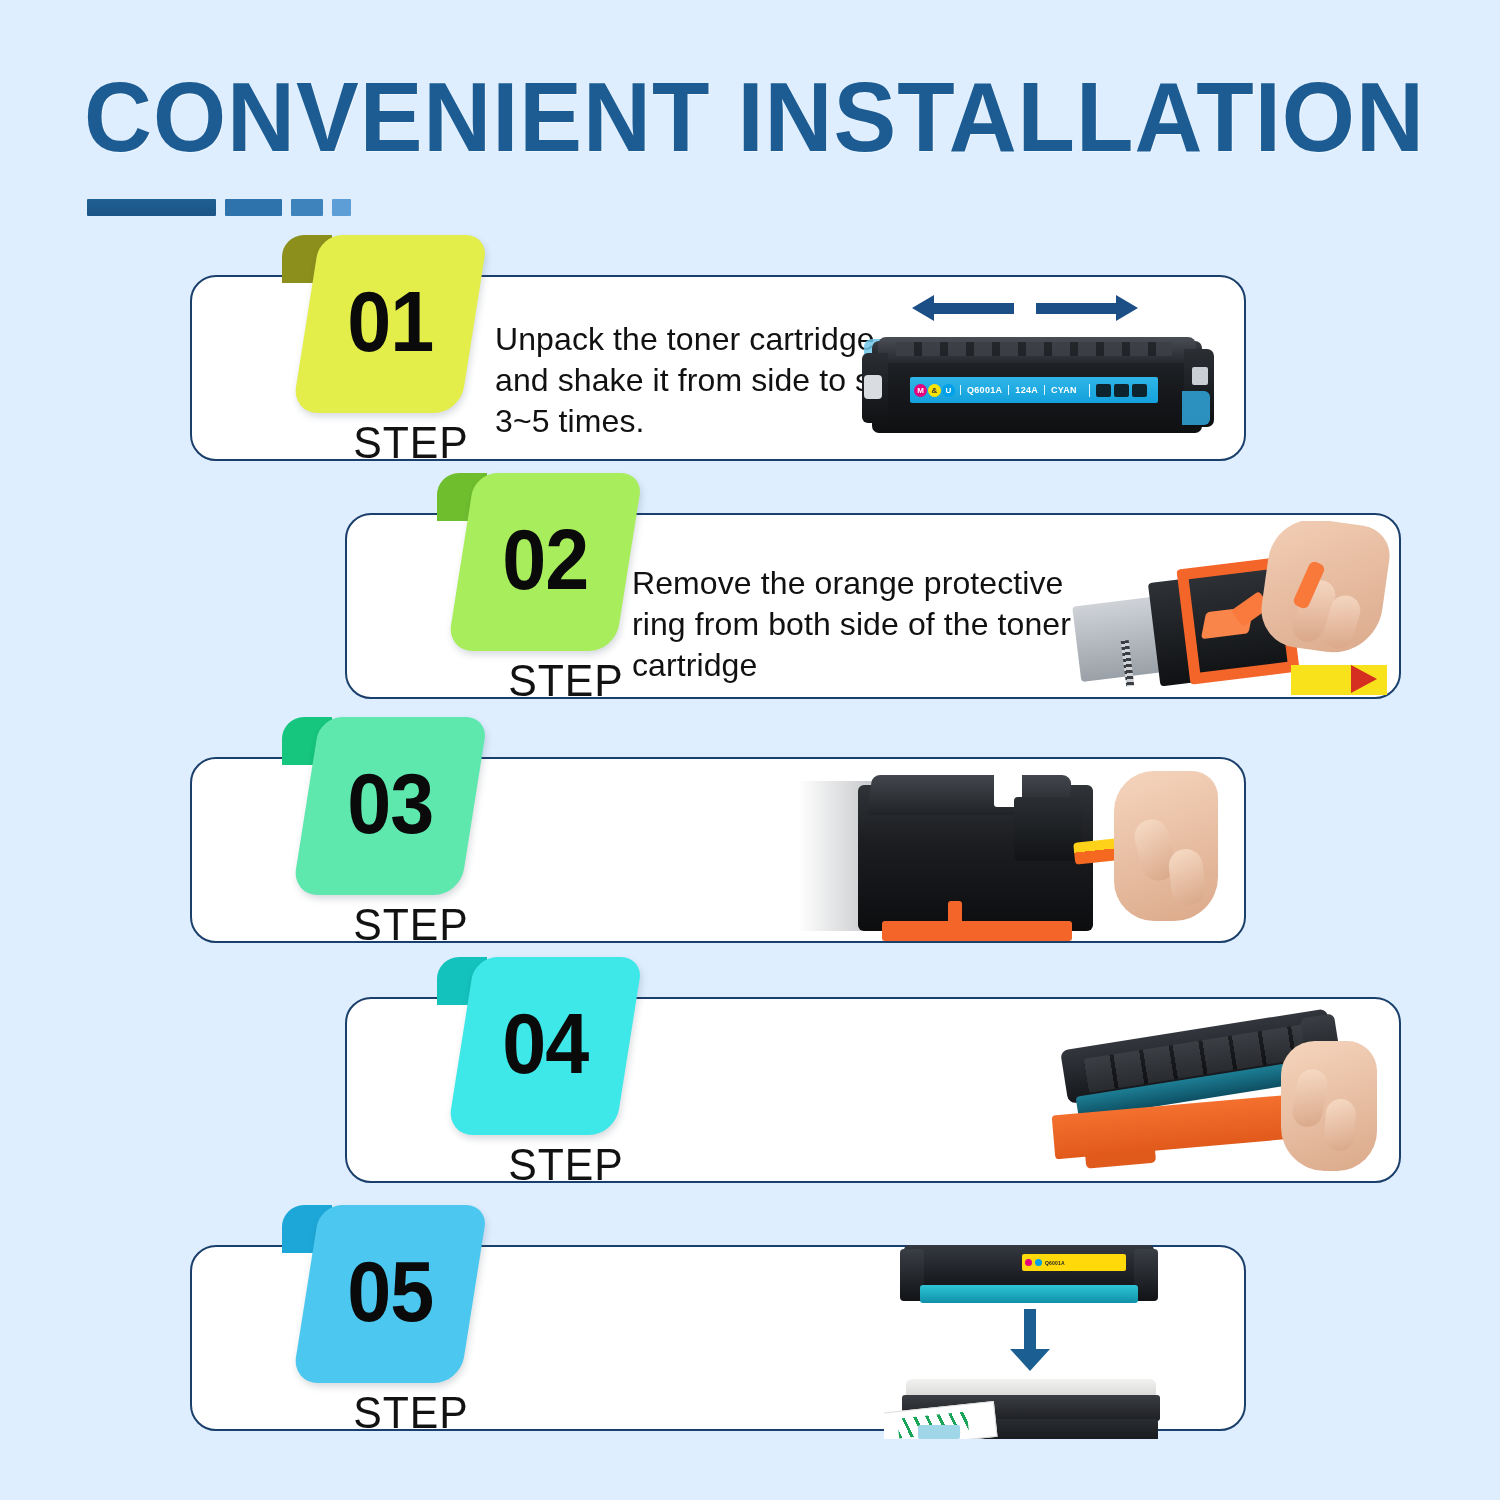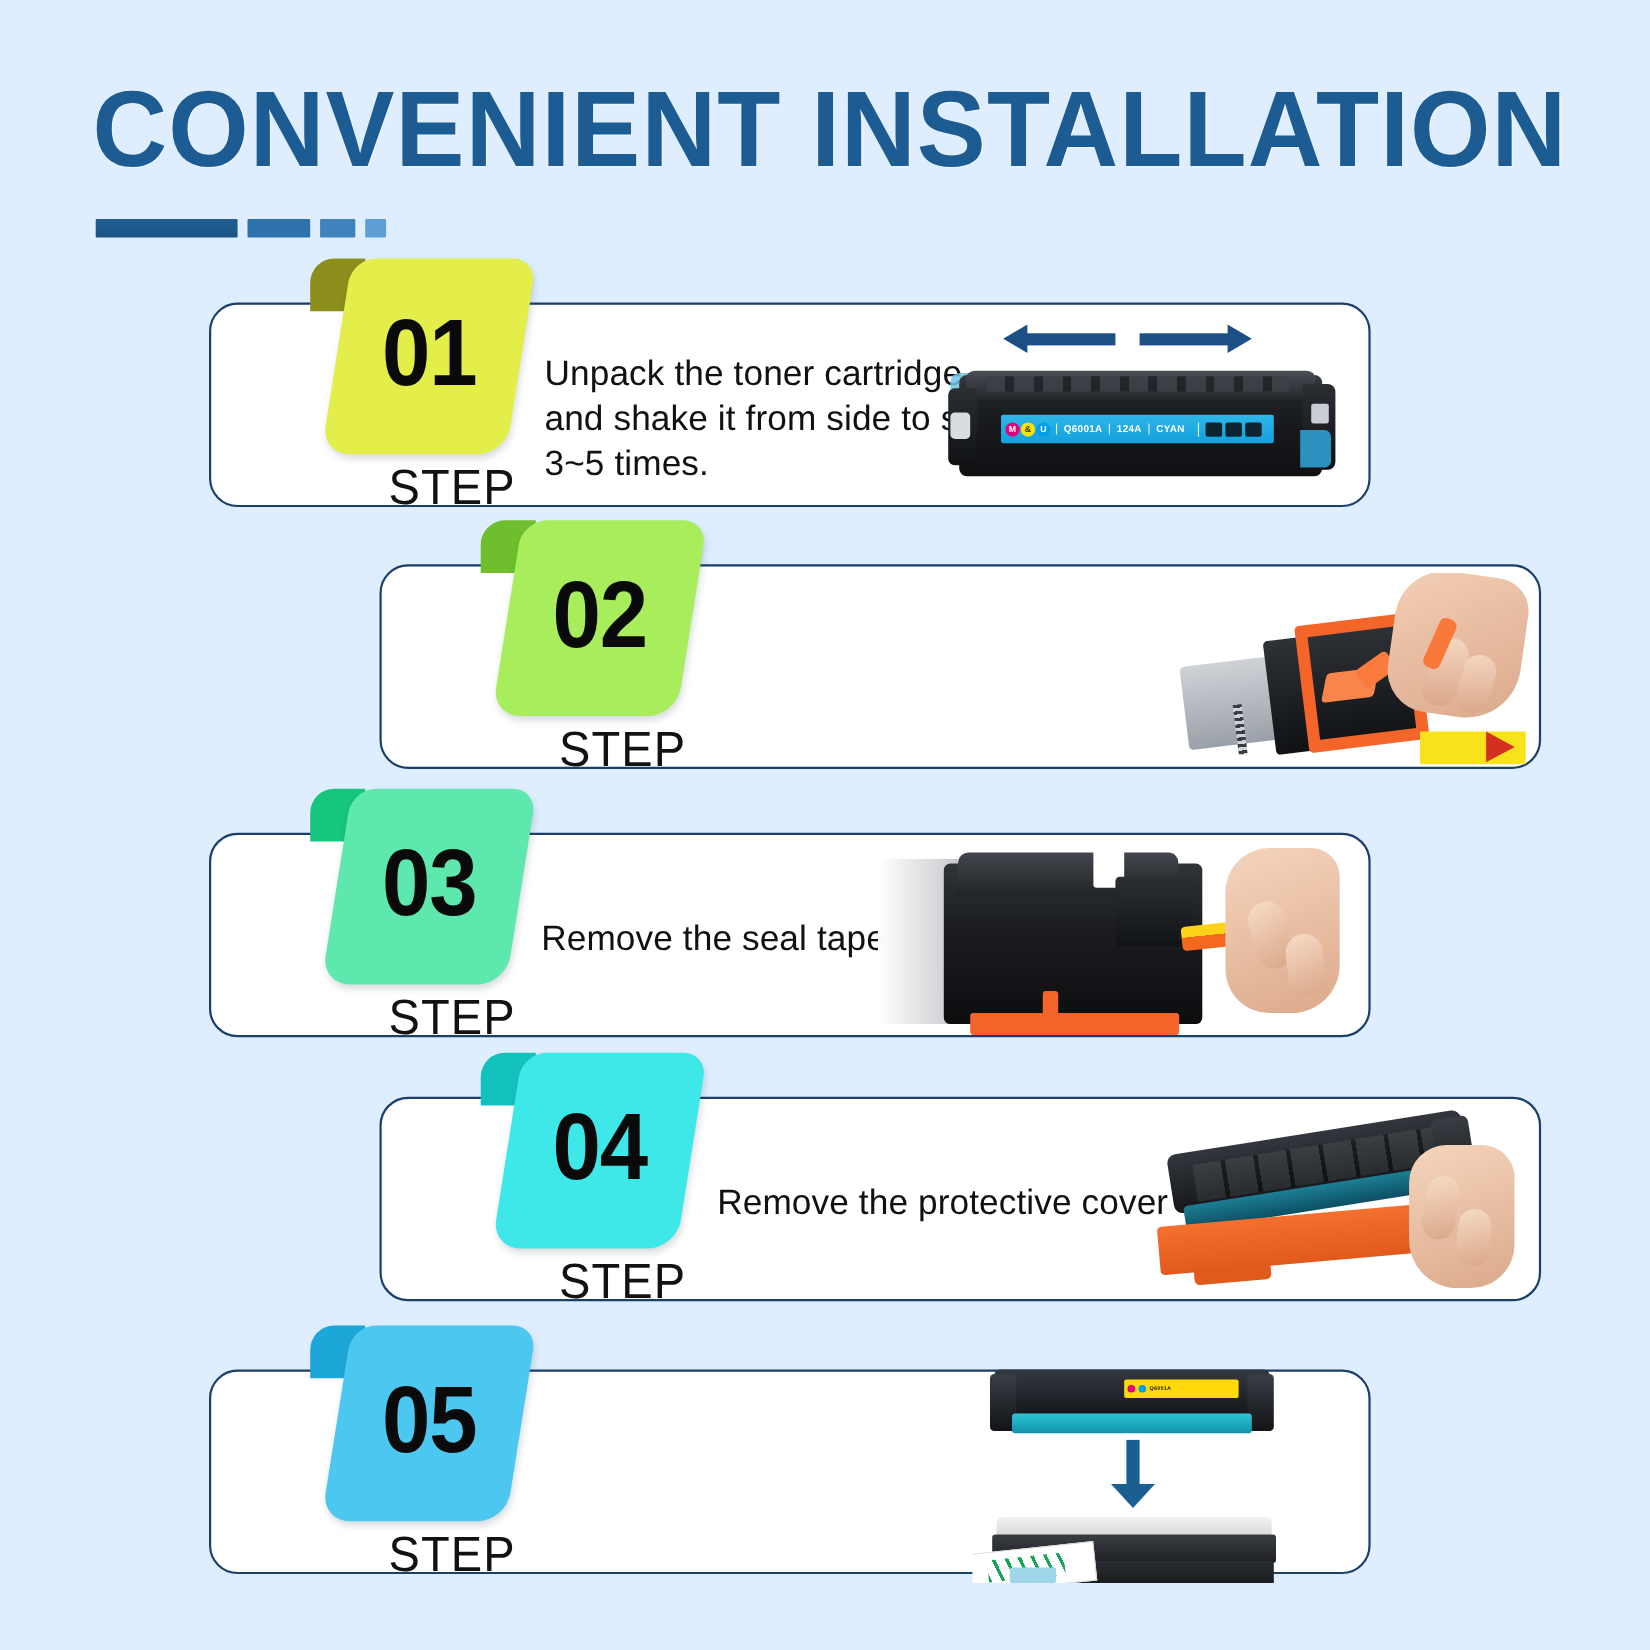--- a/index.html
+++ b/index.html
@@ -274,20 +274,21 @@
 
   <div class="step-card right row-1">
     <div class="badge-wrap">
       <div class="badge-fold" style="background:#6fbe2e"></div>
       <div class="badge" style="background:#a8ee5c">
         <span class="badge-num">02</span>
       </div>
       <div class="badge-step-label">STEP</div>
     </div>
 
+    <div class="step-text t2">Remove the orange protective ring from both side of the toner cartridge</div>
 
     <div class="step-figure fig2">
       <div class="f2-cart">
         <div class="f2-gray"></div>
         <div class="f2-black"></div>
         <div class="f2-orange-frame"></div>
         <div class="f2-spring"></div>
         <div class="f2-ring"></div>
         <div class="f2-ring2"></div>
       </div>
@@ -302,21 +303,20 @@
 
   <div class="step-card left row-2">
     <div class="badge-wrap">
       <div class="badge-fold" style="background:#16c57e"></div>
       <div class="badge" style="background:#5ee8ae">
         <span class="badge-num">03</span>
       </div>
       <div class="badge-step-label">STEP</div>
     </div>
 
-    <div class="step-text t3">Remove the seal tape</div>
 
     <div class="step-figure fig3">
       <div class="f3-fade"></div>
       <div class="f3-body"></div>
       <div class="f3-top"></div>
       <div class="f3-notch"></div>
       <div class="f3-step"></div>
       <div class="f3-orange-base"></div>
       <div class="f3-orange-tab"></div>
       <div class="f3-tape"></div>
@@ -328,21 +328,20 @@
 
   <div class="step-card right row-3">
     <div class="badge-wrap">
       <div class="badge-fold" style="background:#14c2bd"></div>
       <div class="badge" style="background:#3ee8e8">
         <span class="badge-num">04</span>
       </div>
       <div class="badge-step-label">STEP</div>
     </div>
 
-    <div class="step-text t4">Remove the protective cover</div>
 
     <div class="step-figure fig4">
       <div class="f4-cart">
         <div class="f4-top"></div>
         <div class="f4-ribs"></div>
         <div class="f4-drum"></div>
         <div class="f4-endcap"></div>
       </div>
       <div class="f4-cover">
         <div class="f4-cover-lip"></div>

